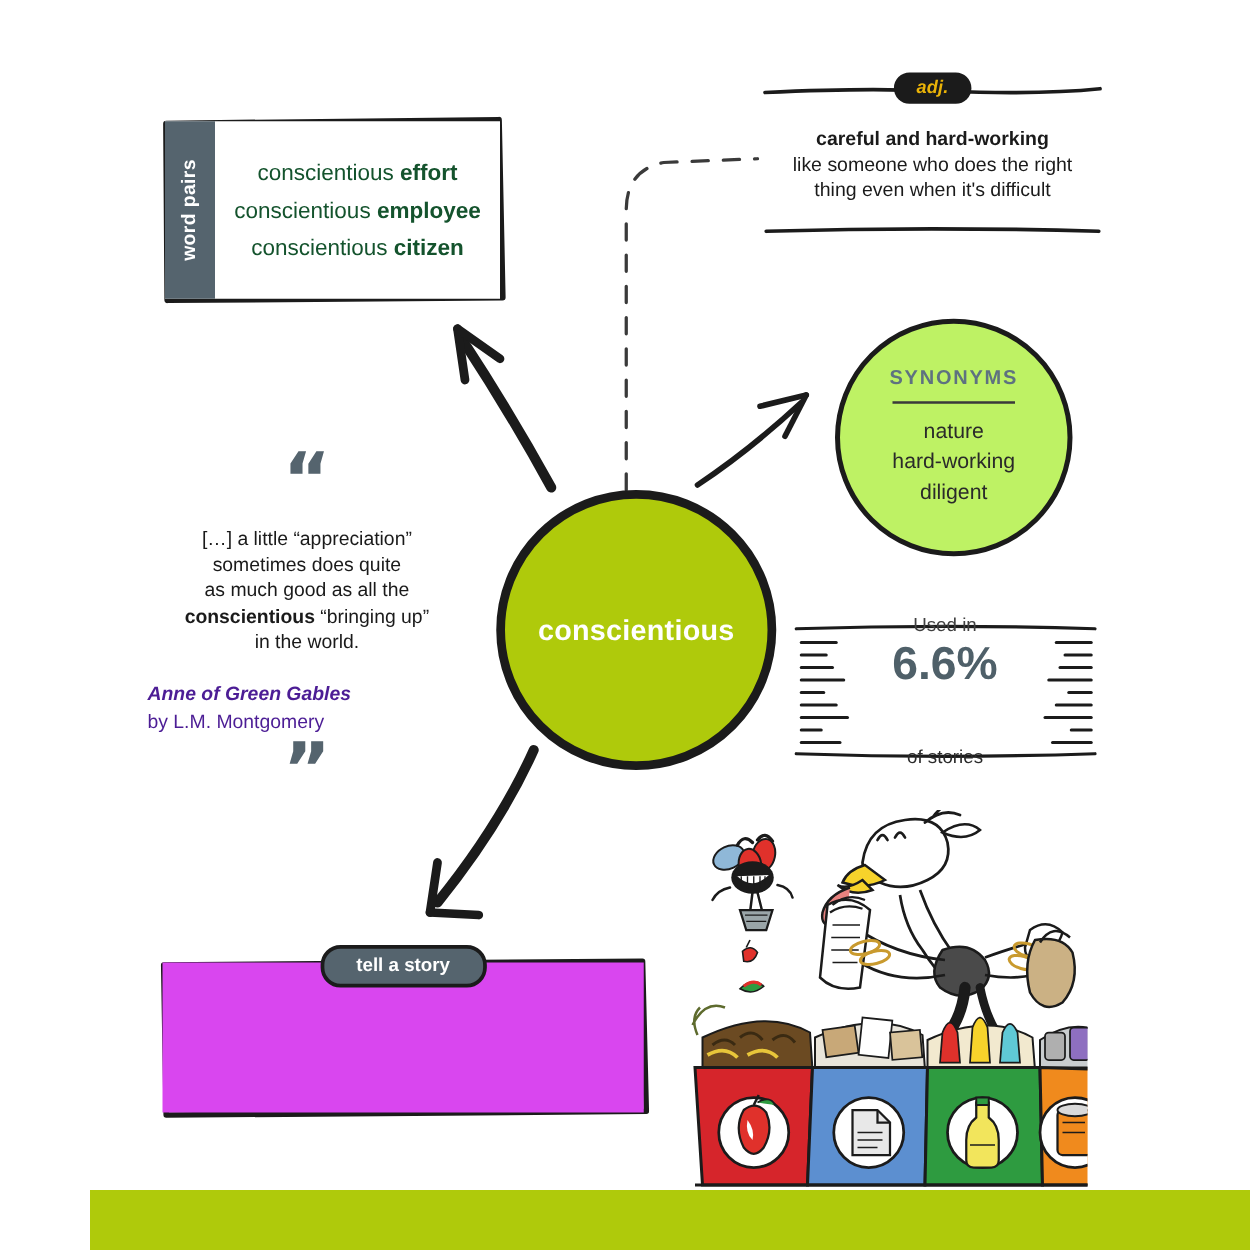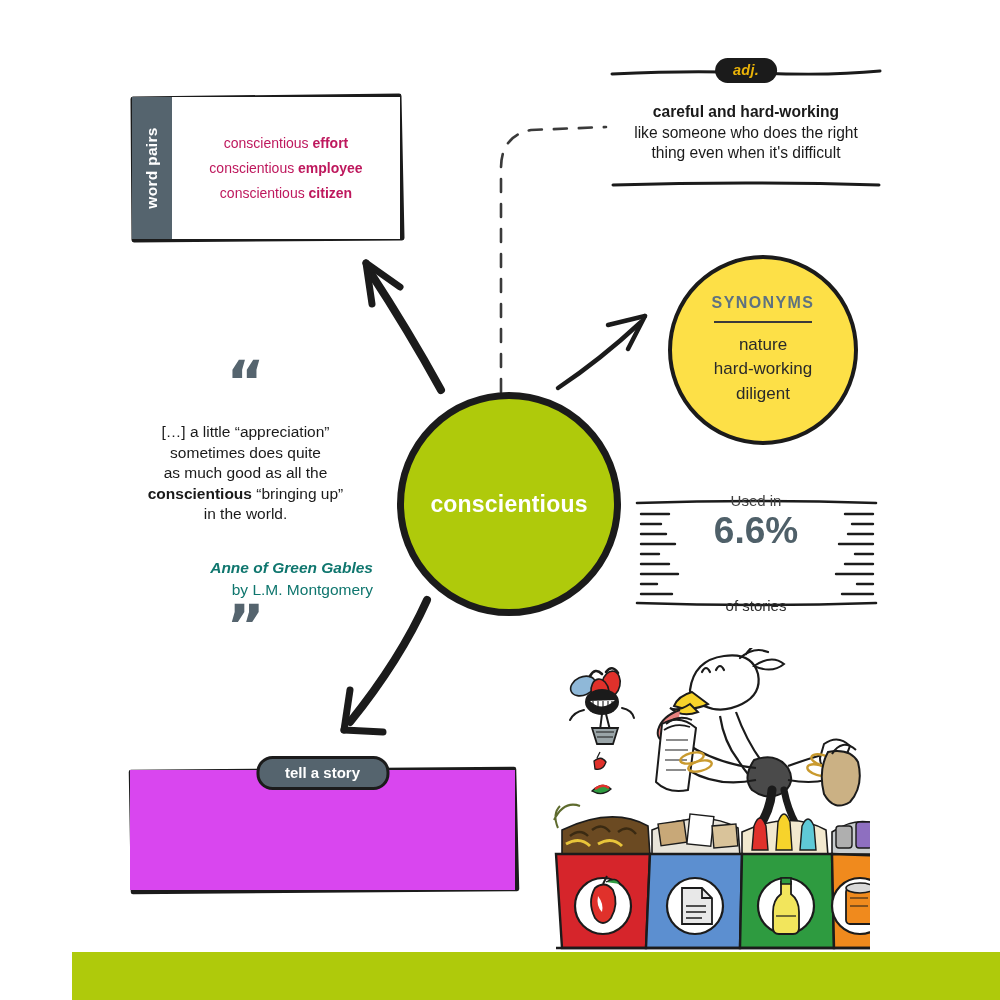--- a/index.html
+++ b/index.html
@@ -23,41 +23,41 @@
     display:flex;align-items:center;justify-content:center;
   }
   #word-pairs-tab .vtext{
     transform:rotate(-90deg);white-space:nowrap;color:#ffffff;
     font-size:15.5px;font-weight:700;letter-spacing:.3px;
   }
   #word-pairs-list{
     position:absolute;left:40px;top:0;right:0;bottom:0;
     display:flex;flex-direction:column;align-items:center;justify-content:center;gap:9px;
   }
-  #word-pairs-list .pair{font-size:14px;color:#be185d;white-space:nowrap;}
+  #word-pairs-list .pair{font-size:18px;color:#14532d;white-space:nowrap;}
   #word-pairs-list .pair b{font-weight:700;}
 
   
   #definition-block{left:610px;top:58px;width:272px;height:132px;}
   #adj-pill{
     position:absolute;left:50%;top:0;transform:translateX(-50%);
     background:#1b1b1b;color:#eab308;border-radius:14px;
     padding:4px 18px 5px;font-size:14.5px;font-weight:700;font-style:italic;
     letter-spacing:.2px;z-index:3;
   }
   #definition-text{
     position:absolute;left:0;right:0;top:44px;text-align:center;
     font-size:15.6px;line-height:1.33;color:#1a1a1a;
   }
   #definition-text .d-main{font-weight:700;display:block;}
 
   
   #synonyms-circle{
     left:668px;top:255px;width:182px;height:182px;border-radius:50%;
-    background:#fde047;border:4px solid #1b1b1b;
+    background:#bef264;border:4px solid #1b1b1b;
     display:flex;flex-direction:column;align-items:center;justify-content:center;
   }
   #synonyms-title{font-size:16px;font-weight:700;letter-spacing:1.4px;color:#5E7280;}
   #synonyms-rule{width:98px;height:2px;background:#3a3a3a;margin:9px 0 10px;}
   #synonyms-list{text-align:center;font-size:17px;line-height:1.43;color:#2a2a2a;}
 
   
   #center-circle{
     left:397px;top:392px;width:210px;height:210px;border-radius:50%;
     background:#AFCA0B;border:7px solid #1b1b1b;
@@ -66,21 +66,21 @@
   #center-word{color:#ffffff;font-size:23px;font-weight:700;letter-spacing:.2px;}
 
   
   #quote-block{left:118px;top:366px;width:255px;}
   .quote-mark{text-align:center;color:#55646E;font-size:58px;font-weight:700;
     line-height:.62;font-family:"DejaVu Sans",sans-serif;}
   #quote-open{height:40px;}
   #quote-close{height:40px;margin-top:10px;}
   #quote-text{text-align:center;font-size:15.5px;line-height:1.33;color:#1a1a1a;margin-top:16px;}
   #quote-text b{font-weight:700;}
-  #quote-source{text-align:right;margin-top:32px;font-size:15.5px;line-height:1.4;color:#0f766e;}
+  #quote-source{text-align:left;margin-top:20px;font-size:15.5px;line-height:1.4;color:#4c1d95;}
   #quote-title{font-style:italic;font-weight:700;display:block;}
 
   
   #usage-box{left:636px;top:500px;width:240px;height:106px;}
   #usage-inner{
     position:absolute;left:42px;right:42px;top:0;bottom:0;
     display:flex;flex-direction:column;align-items:center;justify-content:center;
   }
   #usage-pre{font-size:15px;color:#404040;}
   #usage-value{font-size:37px;font-weight:700;color:#4F6069;line-height:1.12;margin:1px 16px 2px;}

